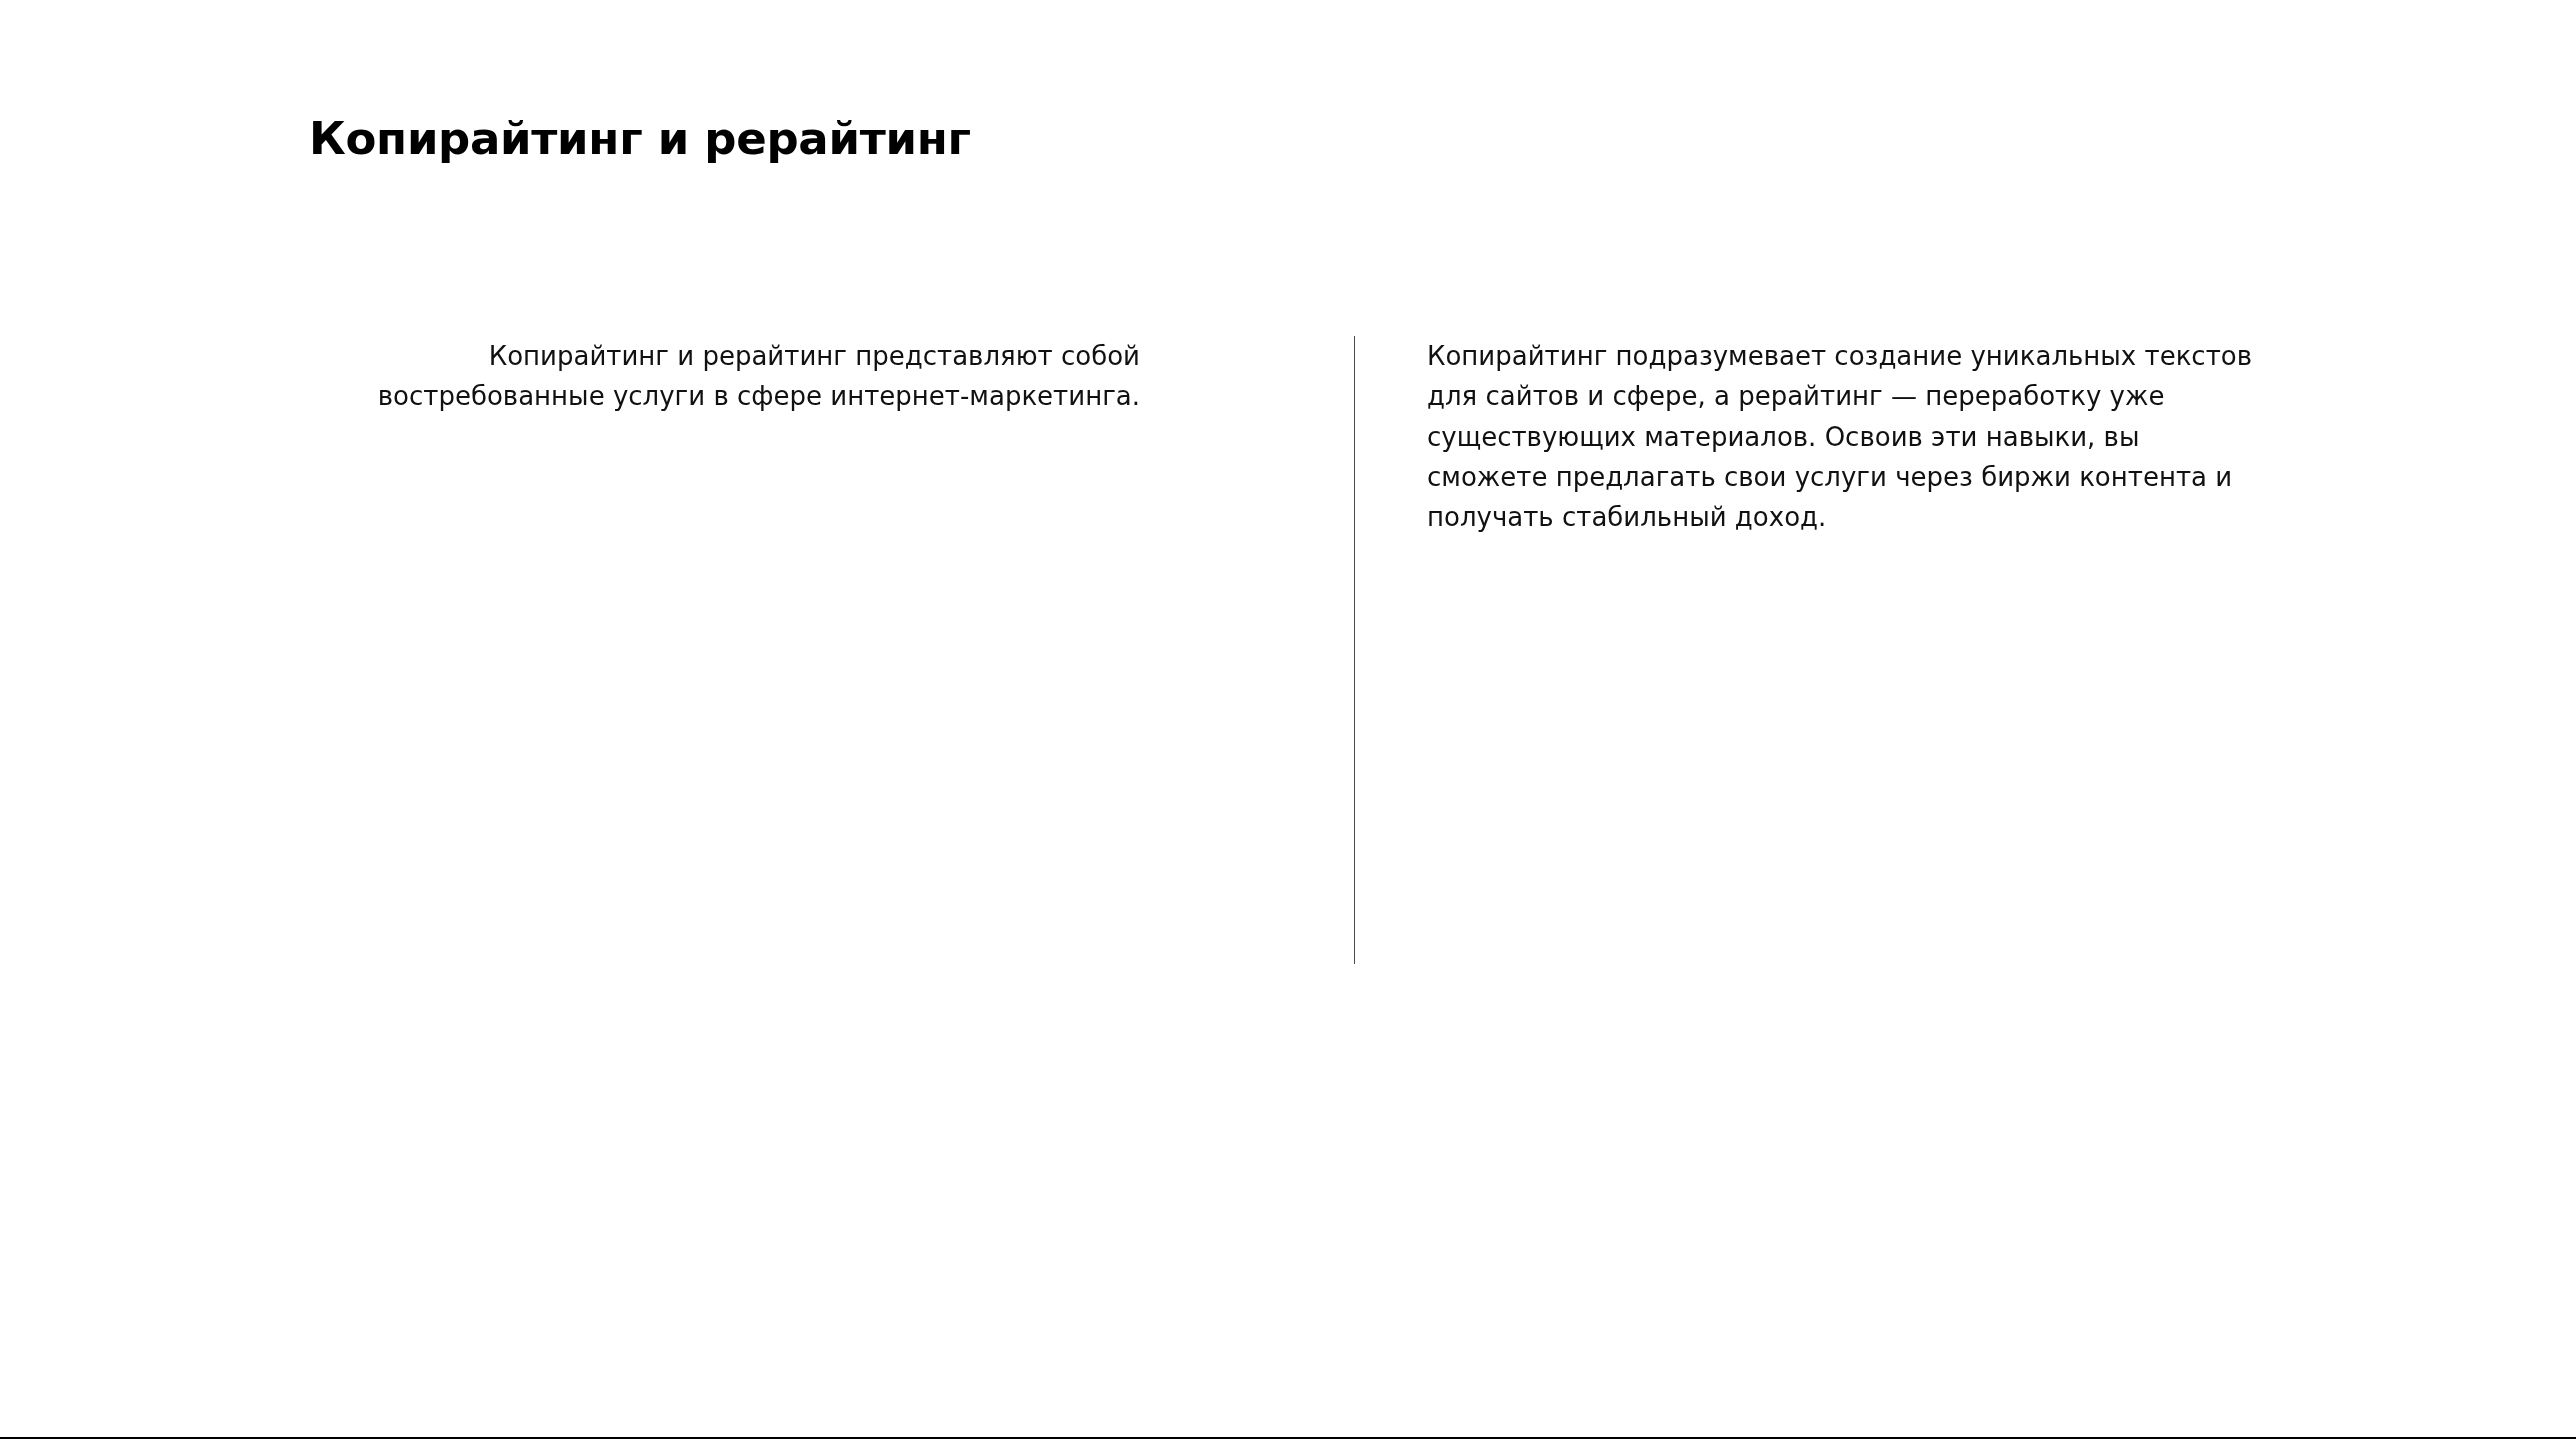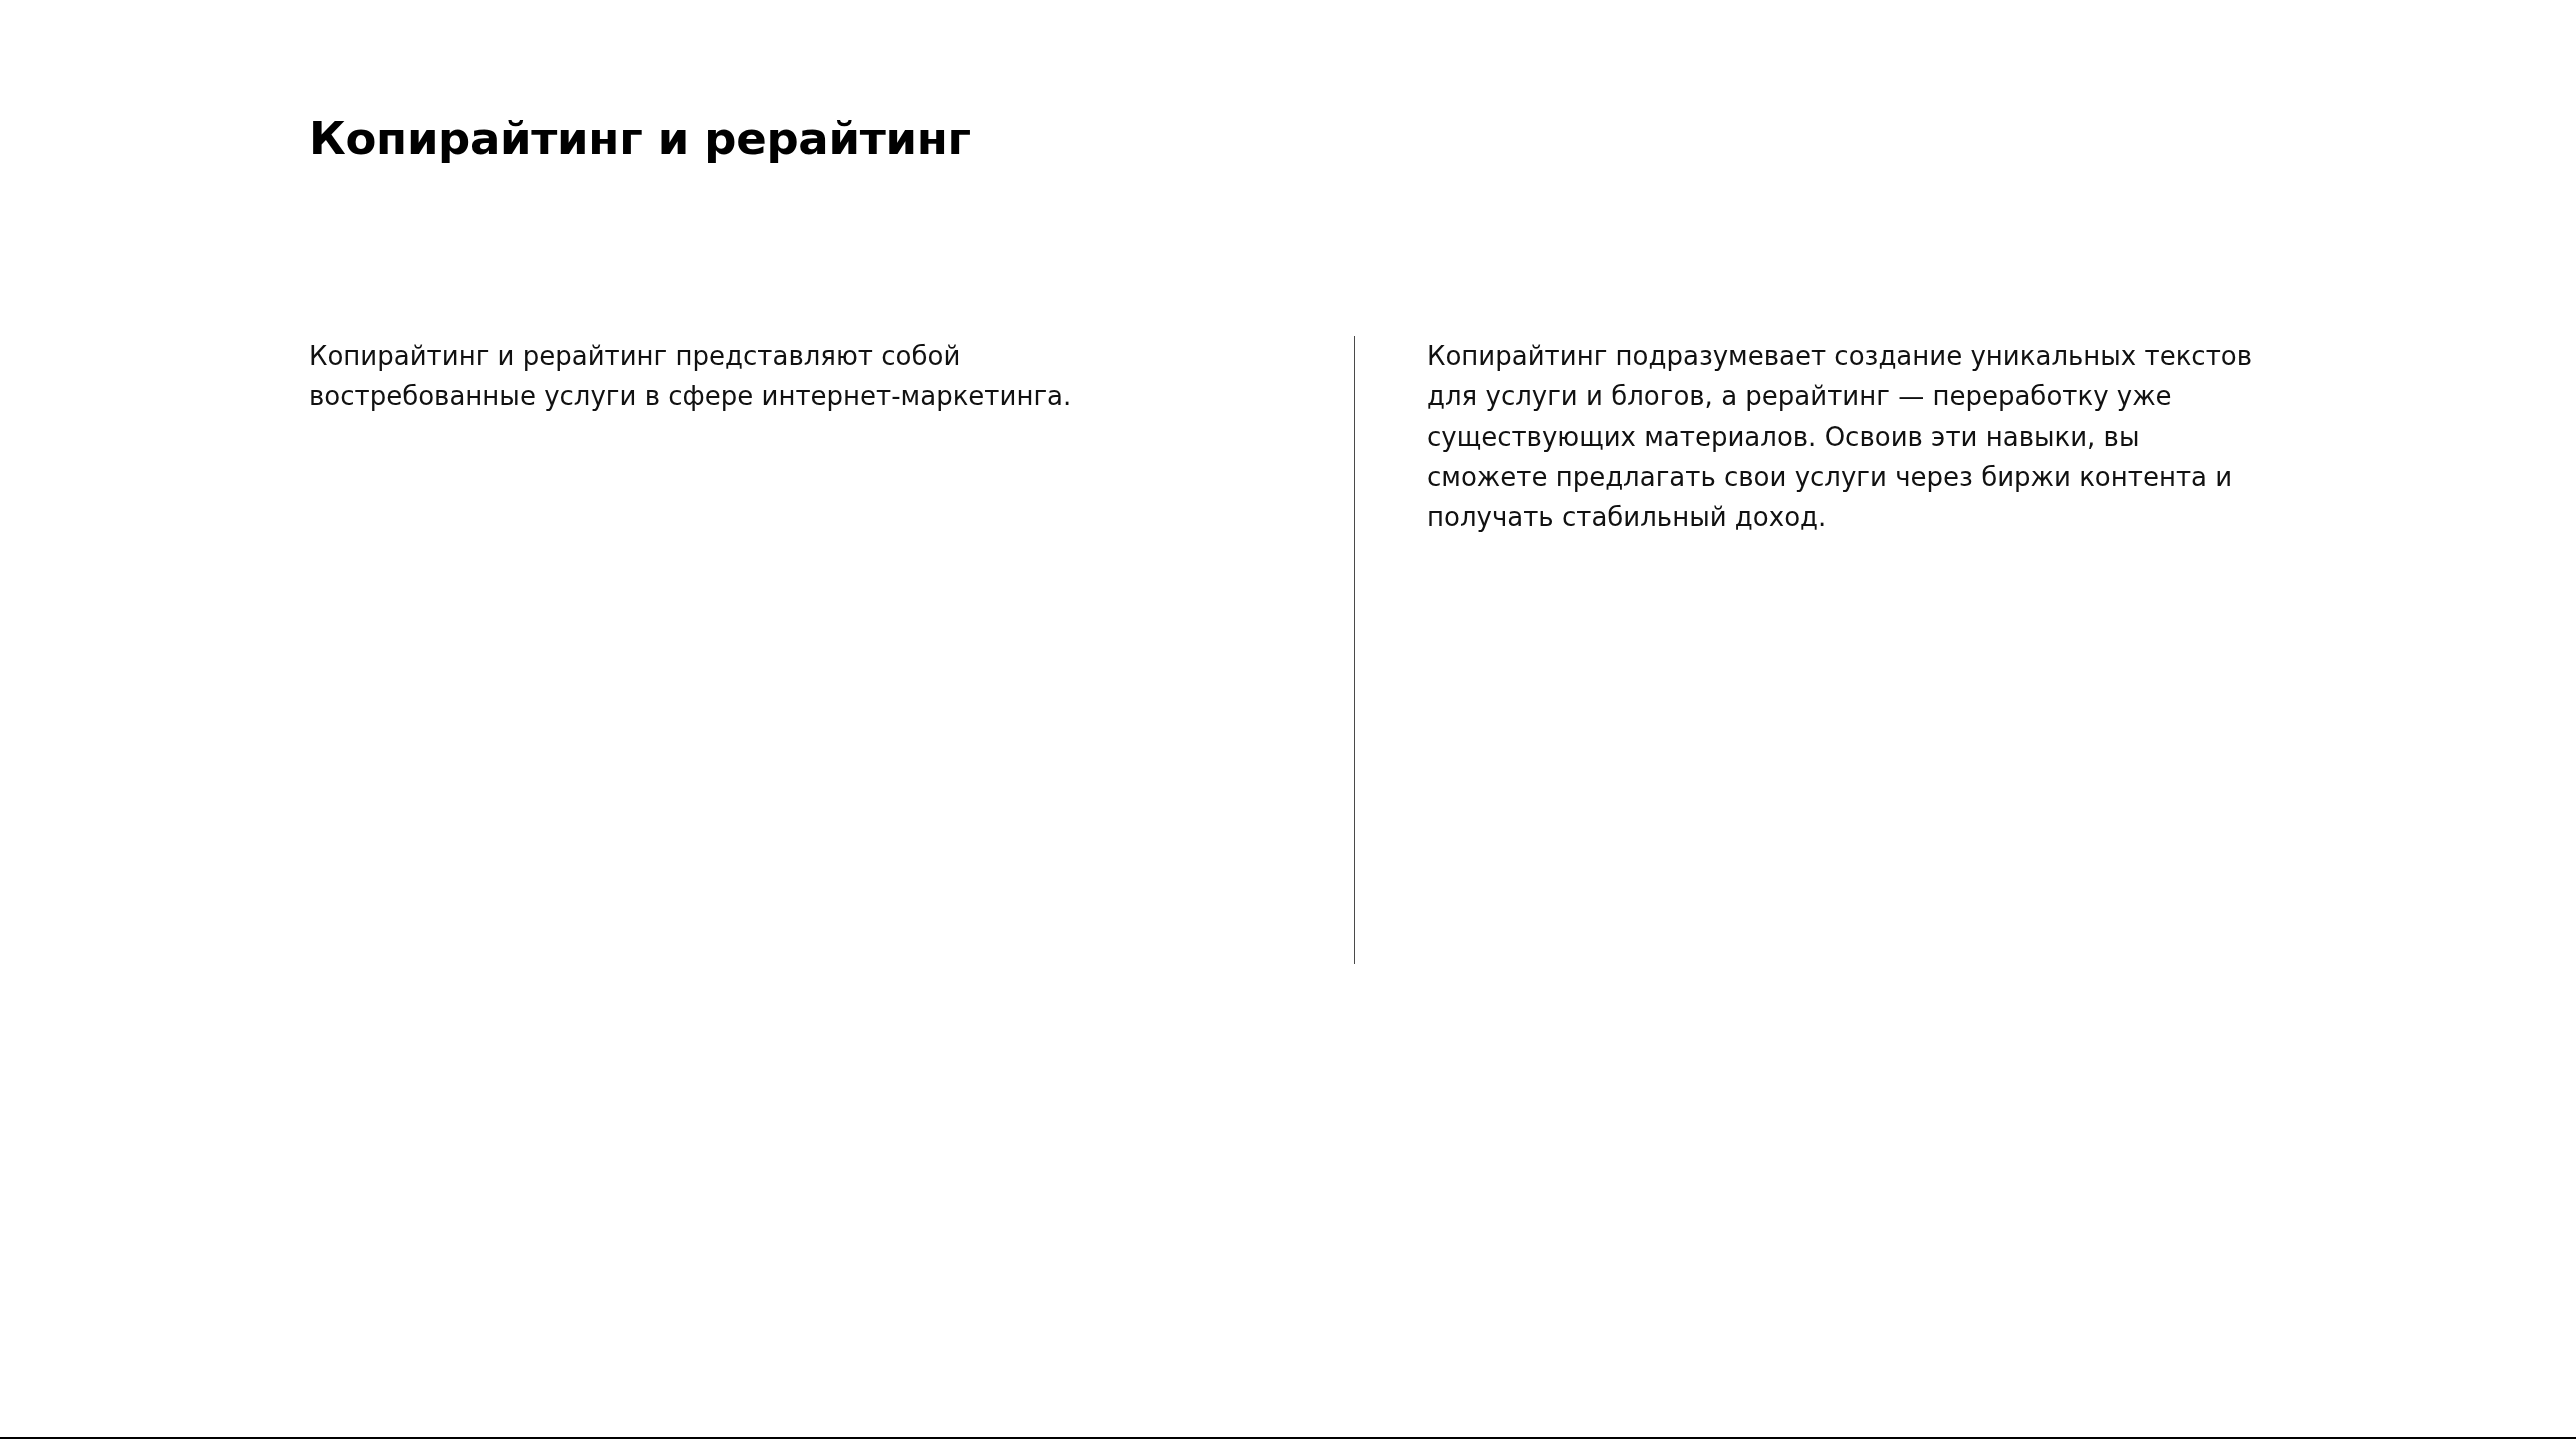--- a/index.html
+++ b/index.html
@@ -52,20 +52,21 @@
     top: 0;
     font-size: 26px;
     line-height: 1.55;
     color: #111111;
     font-weight: 400;
   }
 
   .col-left {
     left: 0;
     width: 831px;
+    text-align: right;
   }
 
   .col-right {
     left: 1118px;
     width: 840px;
   }
 
   .col p {
     margin: 0;
   }
@@ -97,21 +98,21 @@
 
   <div class="columns">
 
     <div class="col col-left">
       <p>Копирайтинг и рерайтинг представляют собой востребованные услуги в сфере интернет-маркетинга.</p>
     </div>
 
     <div class="divider"></div>
 
     <div class="col col-right">
-      <p>Копирайтинг подразумевает создание уникальных текстов для услуги и блогов, а рерайтинг — переработку уже существующих материалов. Освоив эти навыки, вы сможете предлагать свои услуги через биржи контента и получать стабильный доход.</p>
+      <p>Копирайтинг подразумевает создание уникальных текстов для сайтов и сфере, а рерайтинг — переработку уже существующих материалов. Освоив эти навыки, вы сможете предлагать свои услуги через биржи контента и получать стабильный доход.</p>
     </div>
 
   </div>
 
   <div class="footer-rule"></div>
 
 </div>
 
 
 </body></html>

